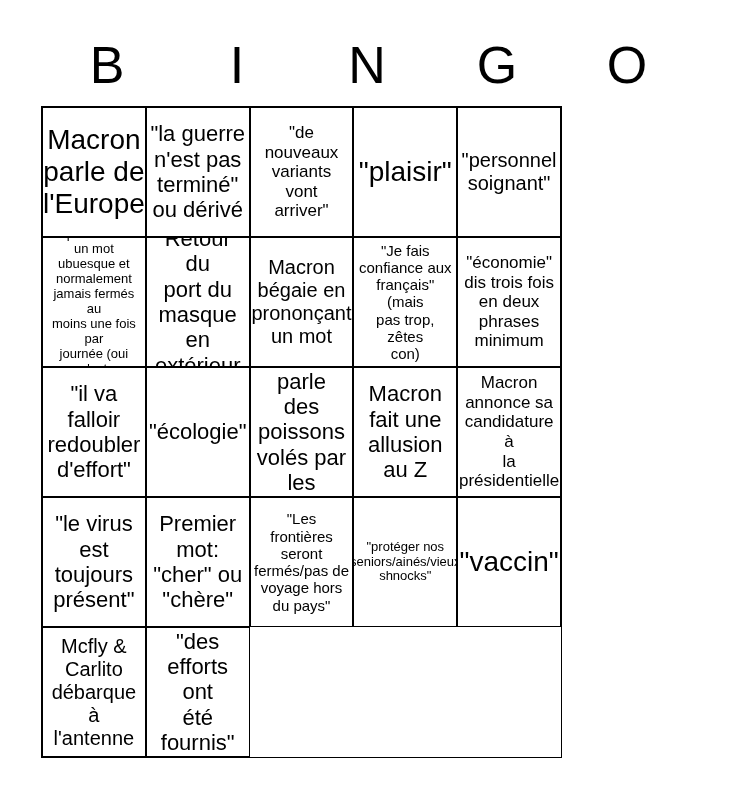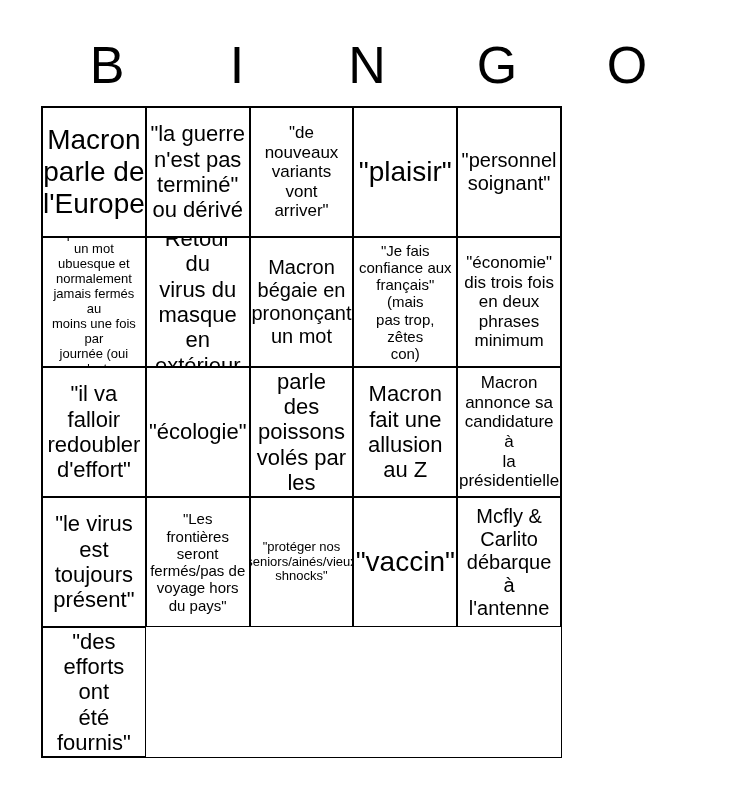--- a/index.html
+++ b/index.html
@@ -104,21 +104,21 @@
         <span class="fs-tiny">Macron prononce
 un mot ubuesque et
 normalement
 jamais fermés au
 moins une fois par
 journée (oui c'est
 précis)</span>
       </div>
     <div class="cell">
         <span class="fs-lg">Retour du
-virus du
+port du
 masque en
 extérieur</span>
       </div>
     <div class="cell">
         <span class="fs-md">Macron
 bégaie en
 prononçant
 un mot</span>
       </div>
     <div class="cell">
@@ -165,20 +165,26 @@
 la
 présidentielle</span>
       </div>
     <div class="cell">
         <span class="fs-lg">"le virus
 est
 toujours
 présent"</span>
       </div>
     <div class="cell">
+        <span class="fs-lg">Premier
+mot:
+"cher" ou
+"chère"</span>
+      </div>
+    <div class="cell">
         <span class="fs-xxs">"Les frontières
 seront
 fermés/pas de
 voyage hors
 du pays"</span>
       </div>
 
     <div class="cell">
         <span class="fs-tiny">"protéger nos
 seniors/ainés/vieux

